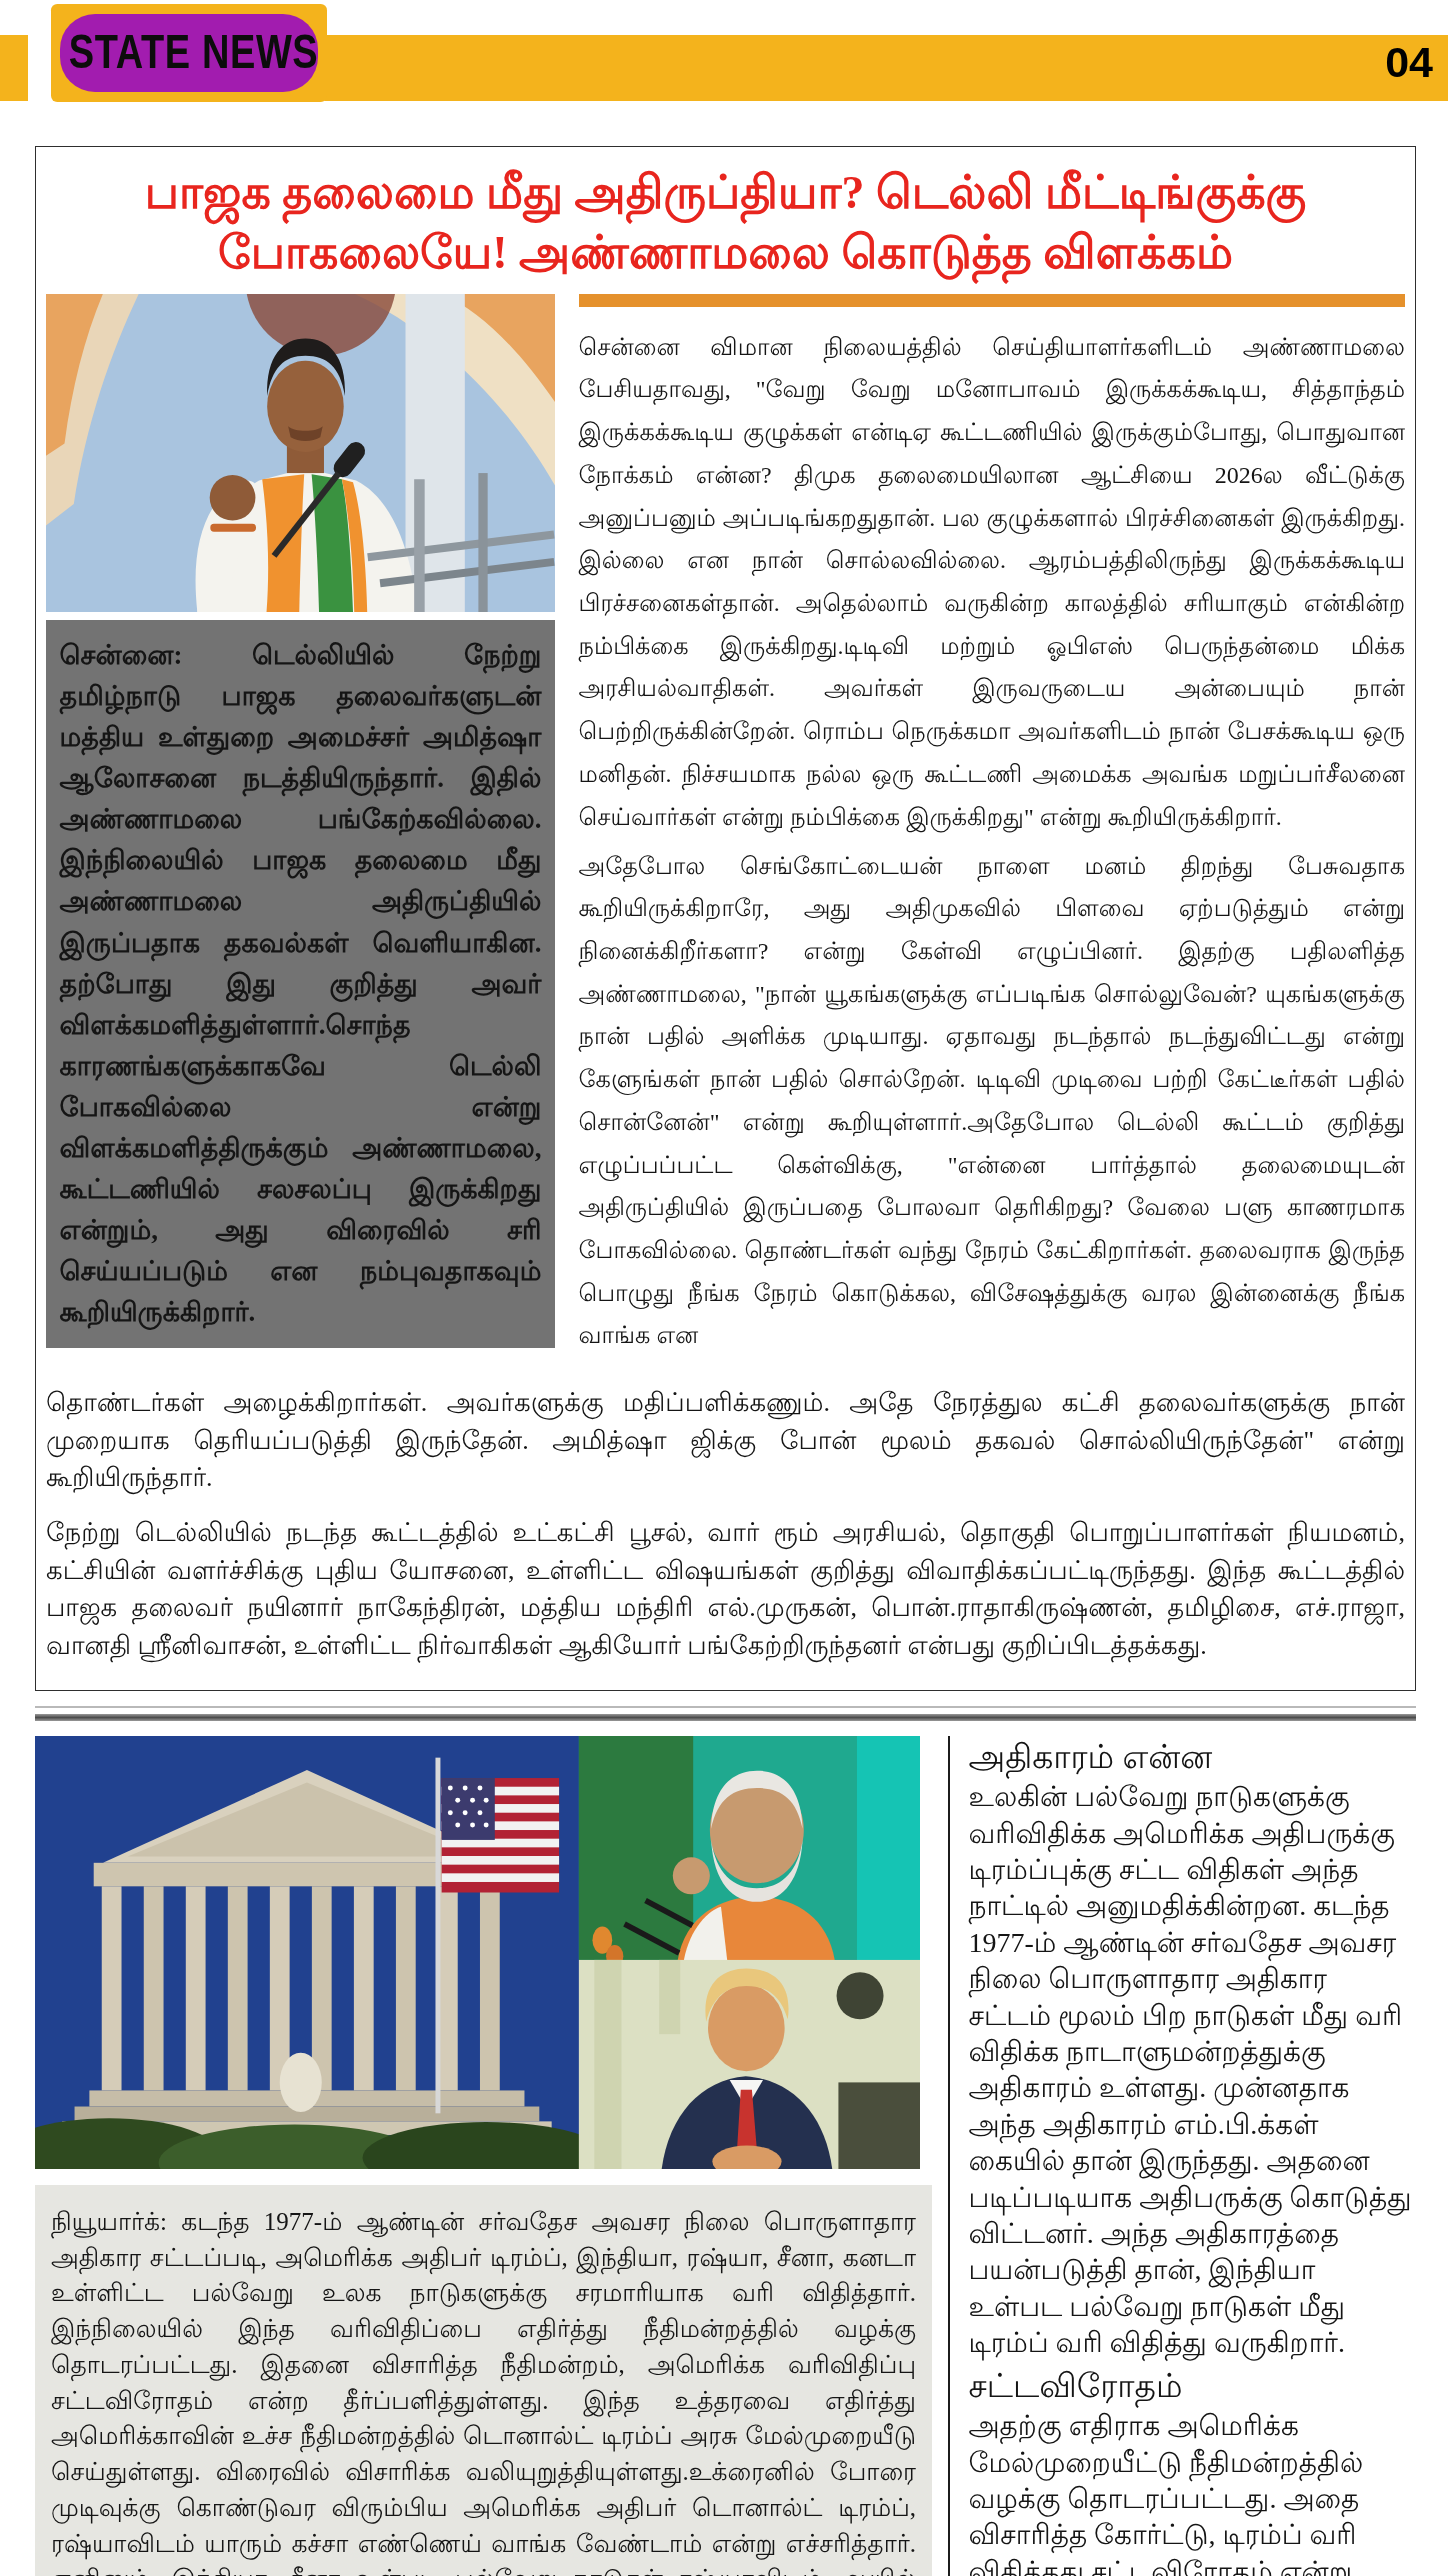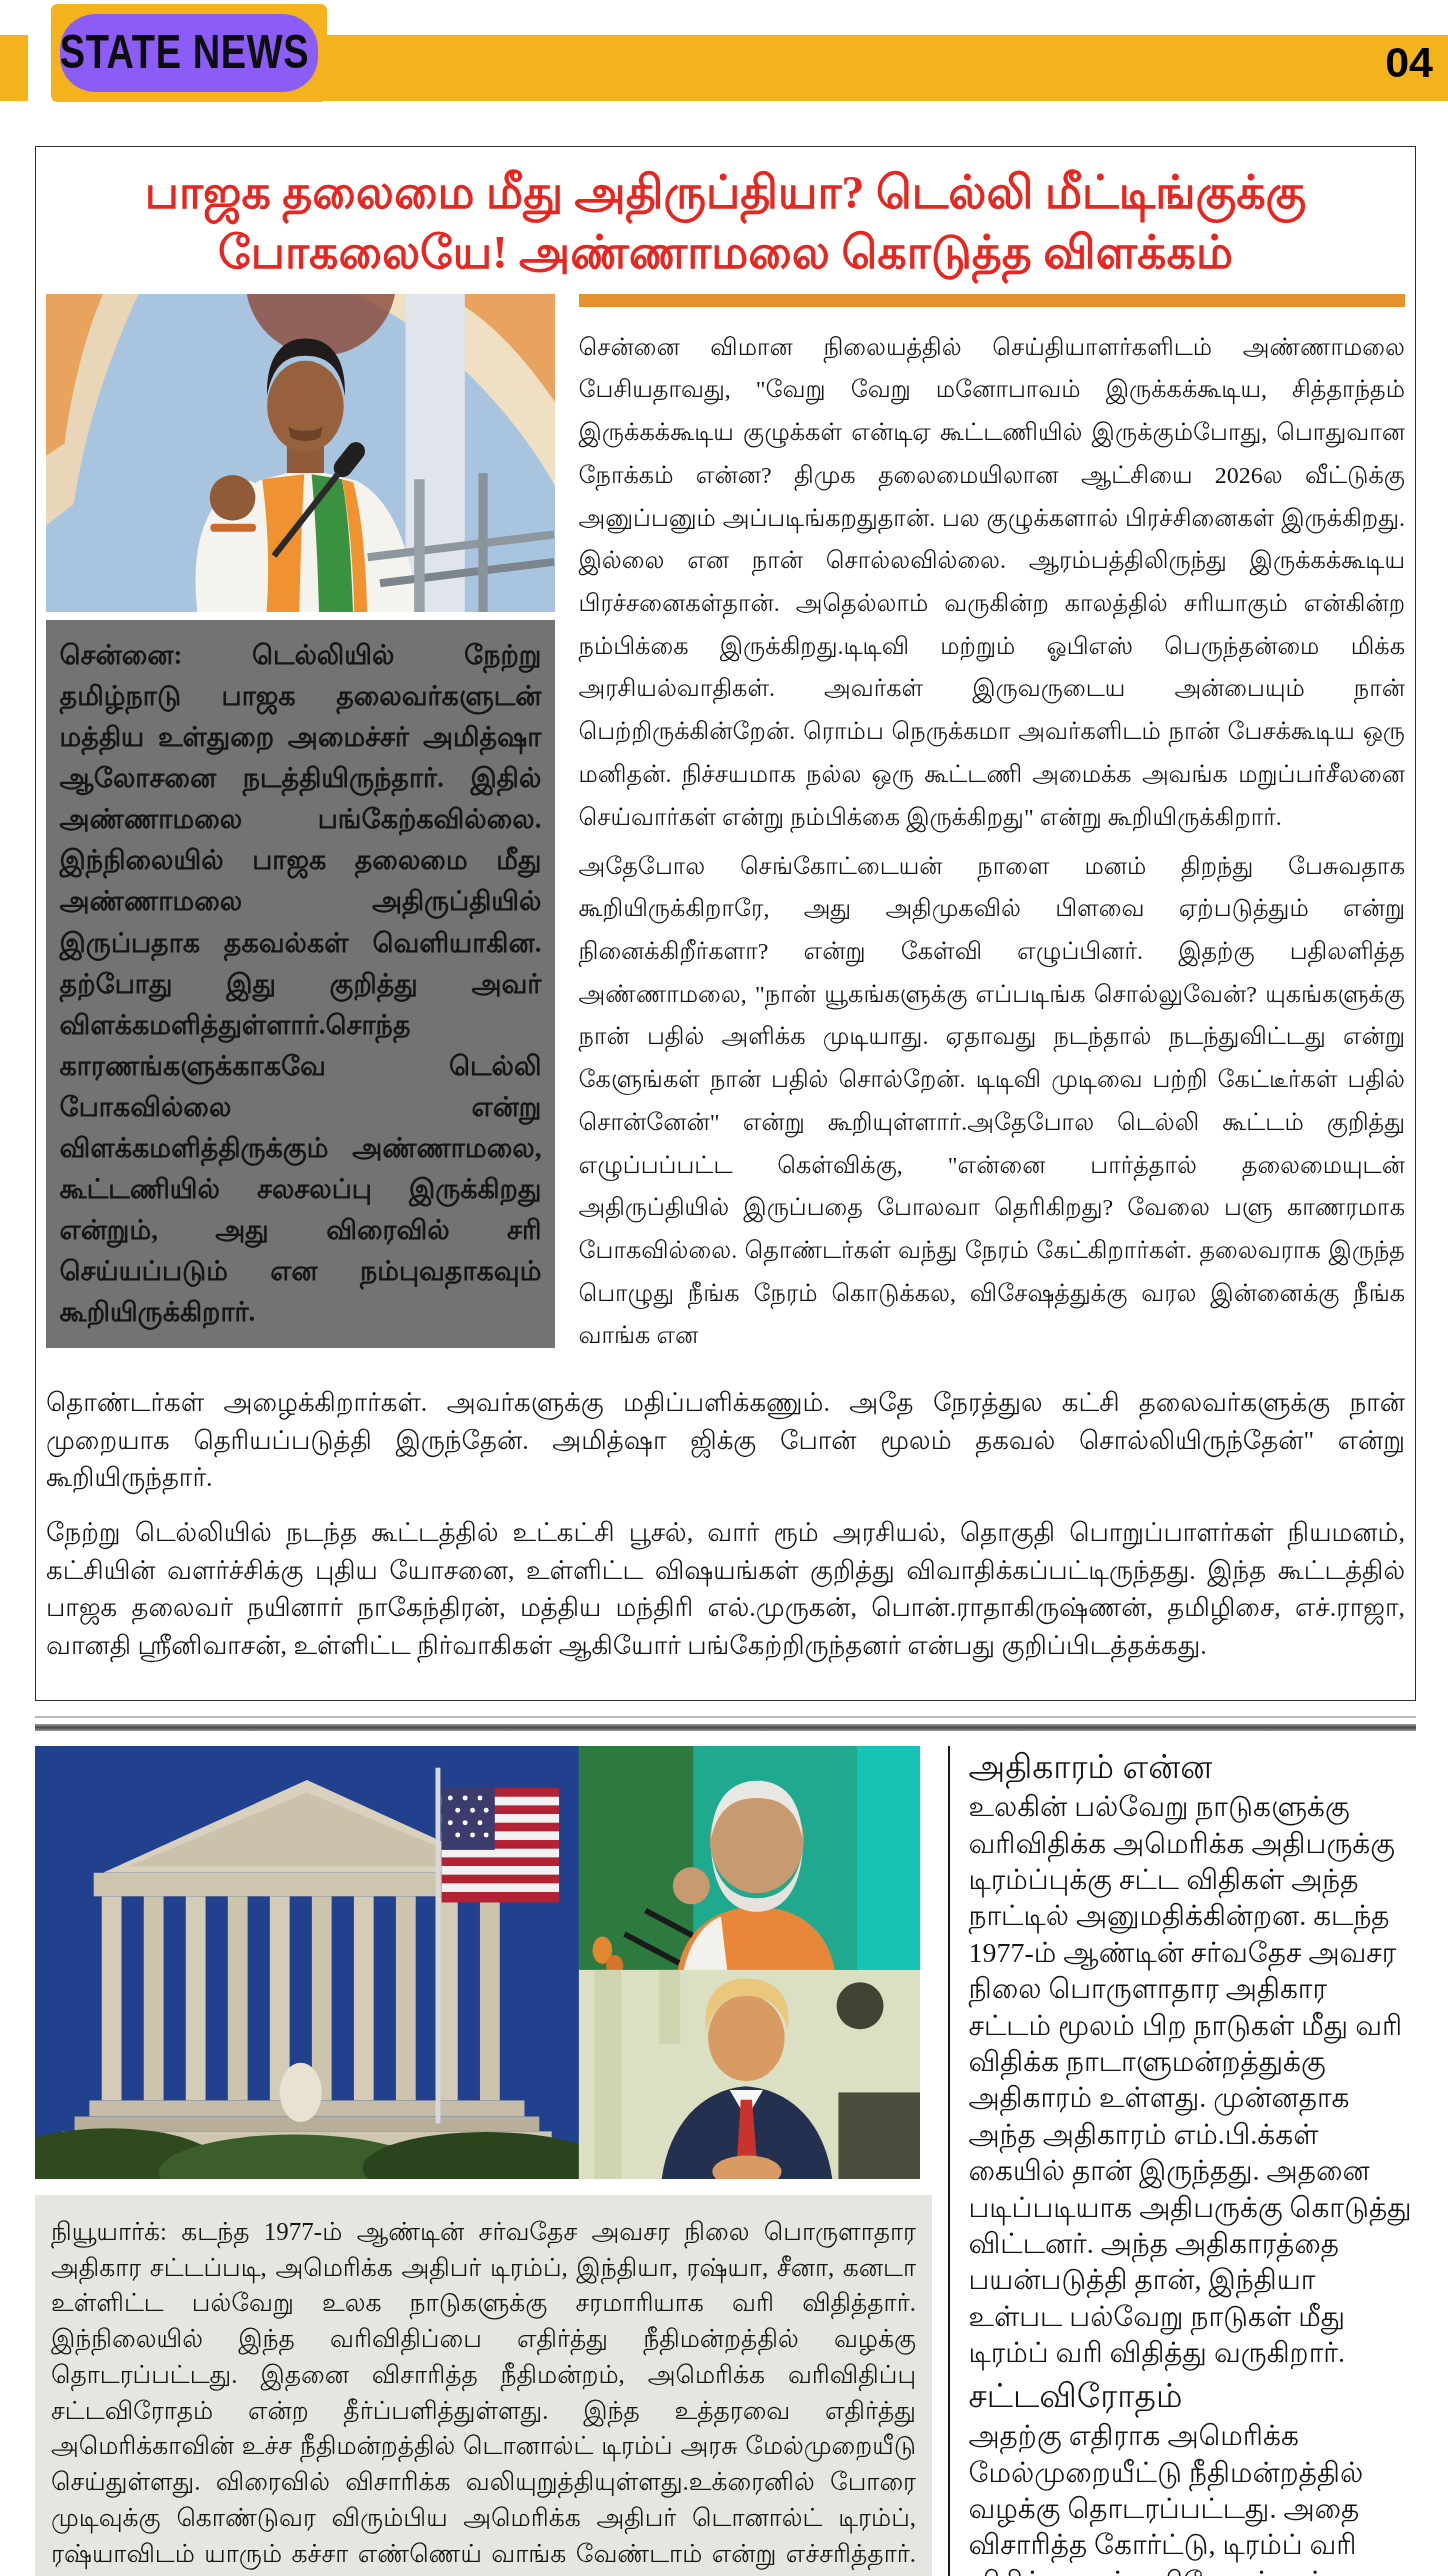--- a/index.html
+++ b/index.html
@@ -4,27 +4,27 @@
 <style>
   html,body{margin:0;padding:0;background:#ffffff;}
   body{width:1449px;font-family:"Liberation Serif", serif;color:#151515;}
   .page{position:relative;width:1449px;background:#fff;}
 
   
   .header{position:relative;height:110px;}
   .header-bar{position:absolute;left:325px;right:0;top:35px;height:66px;background:#F4B31C;}
   .header-square{position:absolute;left:0;top:35px;width:28.4px;height:66px;background:#F4B31C;}
   .badge-outer{position:absolute;left:51px;top:3.7px;width:276px;height:98px;background:#F4B31C;border-radius:6.2px;}
-  .badge-inner{position:absolute;left:8.7px;top:10px;right:8.7px;bottom:10px;background:#8b5cf6;border-radius:35px;
-               display:flex;align-items:center;justify-content:flex-start;}
+  .badge-inner{position:absolute;left:8.7px;top:10px;right:8.7px;bottom:10px;background:#a21caf;border-radius:35px;
+               display:flex;align-items:center;justify-content:flex-end;}
   .badge-text{font-family:"Liberation Sans", sans-serif;font-weight:bold;font-size:38px;letter-spacing:0.6px;color:#0c0c0c;transform:scaleY(1.25);}
   .page-number{position:absolute;right:16px;top:38px;font-family:"Liberation Sans", sans-serif;font-weight:bold;font-size:43px;color:#000000;}
 
   
-  .article1{margin:36px 33px 0 35px;border:1.9px solid #2e2e2e;background:#fff;padding-bottom:20px;}
+  .article1{margin:36px 33px 0 35px;border:1.9px solid #2e2e2e;background:#fff;padding-bottom:10px;}
   .a1-headline{color:#E8251E;font-weight:bold;text-align:center;font-size:46px;line-height:1.3;
                padding:16px 105px 11px 105px;}
   .a1-cols{display:flex;gap:23.5px;padding:0 10px;}
   .a1-left{width:509px;flex:none;}
   .photo-frame{width:509px;height:318px;overflow:hidden;background:#A9C4DF;}
   .photo-frame svg{display:block;width:100%;height:100%;}
   .a1-lead{margin-top:8.7px;background:#737373;padding:15px 13.6px;font-weight:bold;font-size:27px;
            line-height:1.52;text-align:justify;}
   .a1-right{flex:1;min-width:0;}
   .orange-rule{height:13.6px;background:#E5912C;margin:0 0 18.5px 0;}

